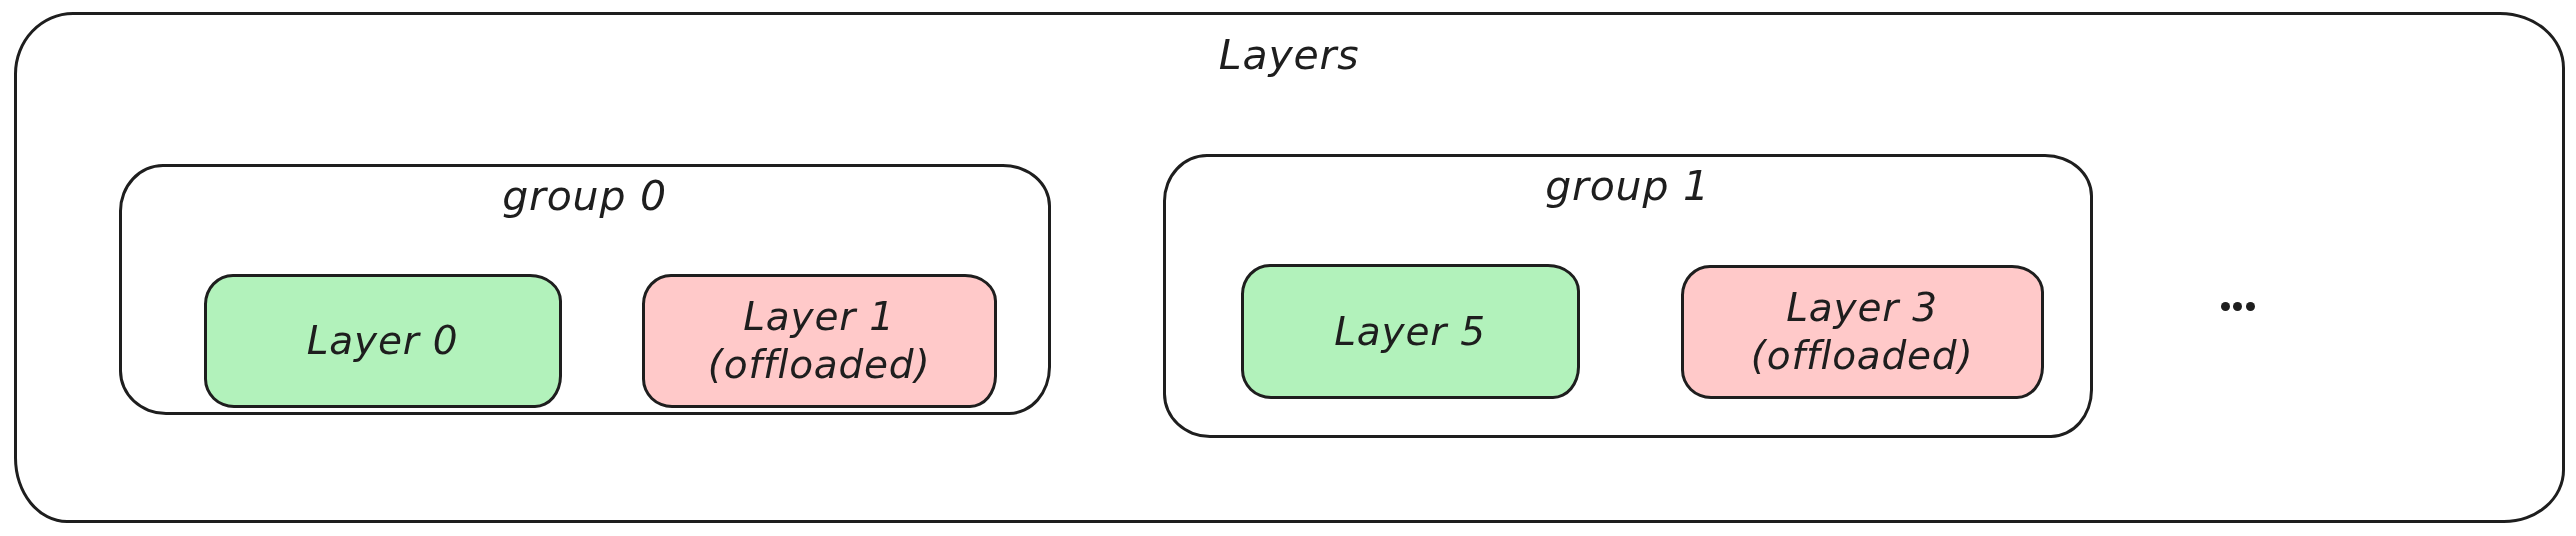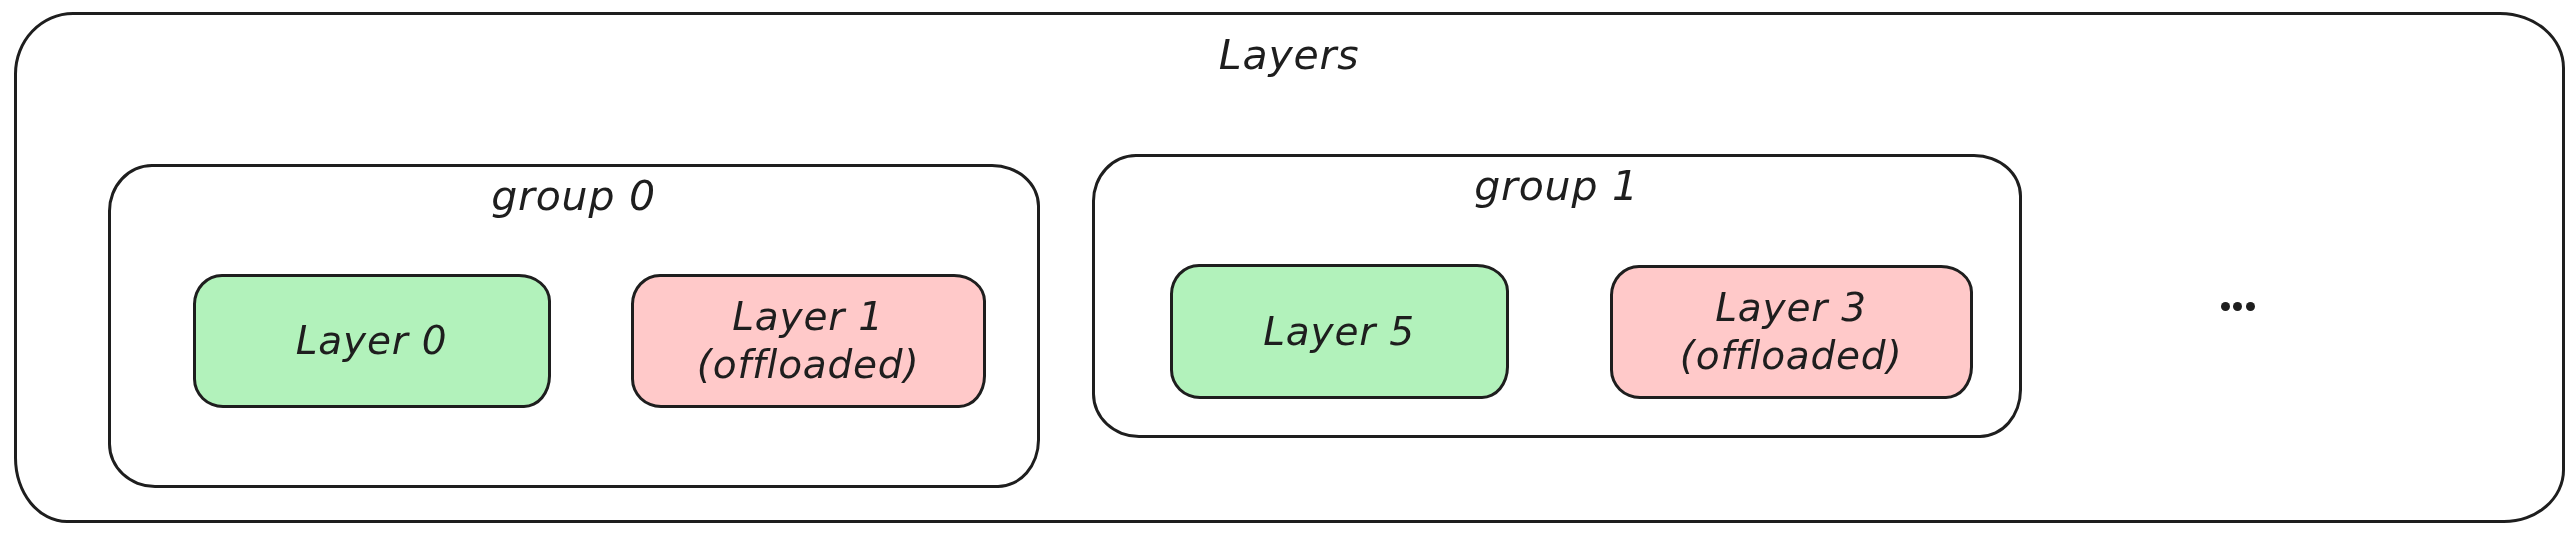--- a/index.html
+++ b/index.html
@@ -36,22 +36,22 @@
     letter-spacing: 0.8px;
     white-space: nowrap;
   }
   
   .group-box {
     position: absolute;
     border: 3.8px solid var(--stroke, #1e1e1e);
     border-radius: 44px 48px 42px 47px / 47px 42px 48px 44px;
     background: transparent;
   }
-  .group-box.group-0 { left: 91px; top: 149px; width: 932px; height: 324px; }
-  .group-box.group-1 { left: 1075px; top: 139px; width: 930px; height: 284px; }
+  .group-box.group-0 { left: 102px; top: 149px; width: 932px; height: 251px; }
+  .group-box.group-1 { left: 1146px; top: 139px; width: 930px; height: 284px; }
   .group-title {
     position: absolute;
     left: 0; top: 6px;
     width: 100%;
     text-align: center;
     font-size: 41px;
     line-height: 47px;
     font-weight: 500;
     letter-spacing: 0.8px;
     white-space: nowrap;

